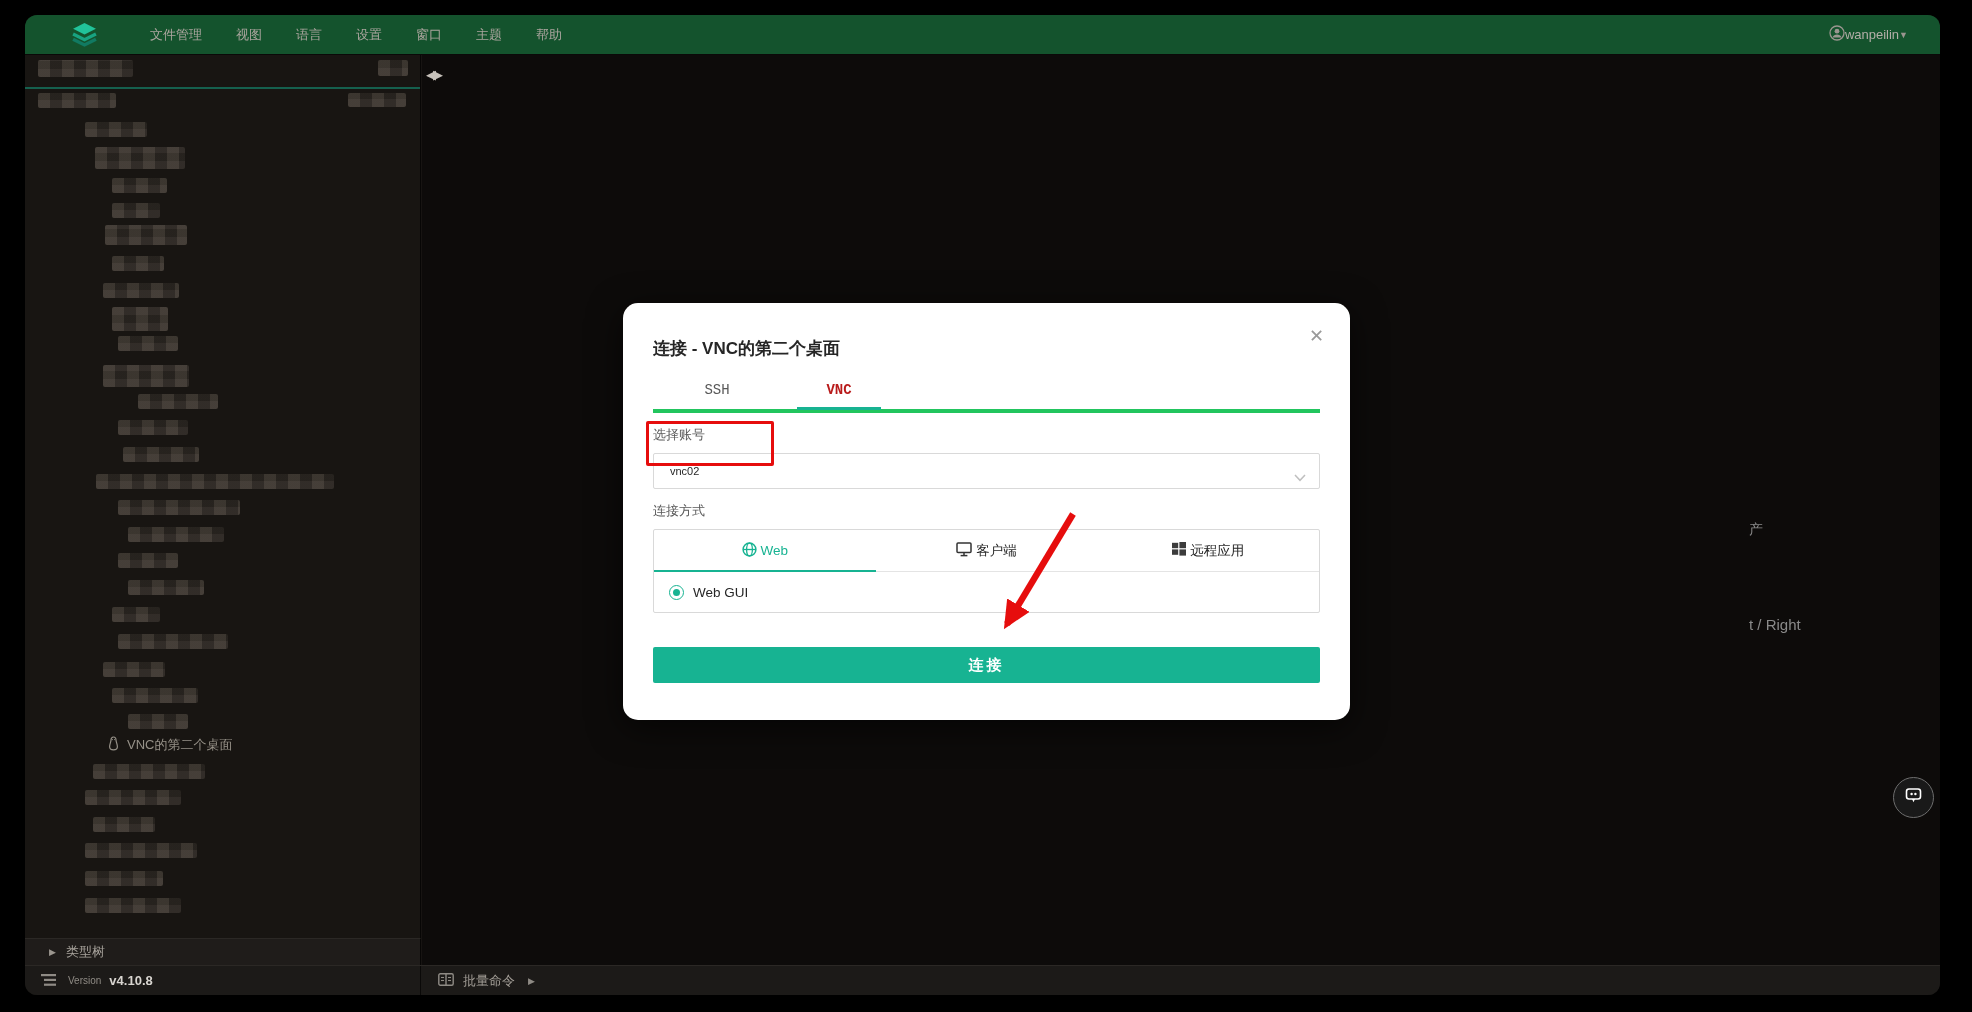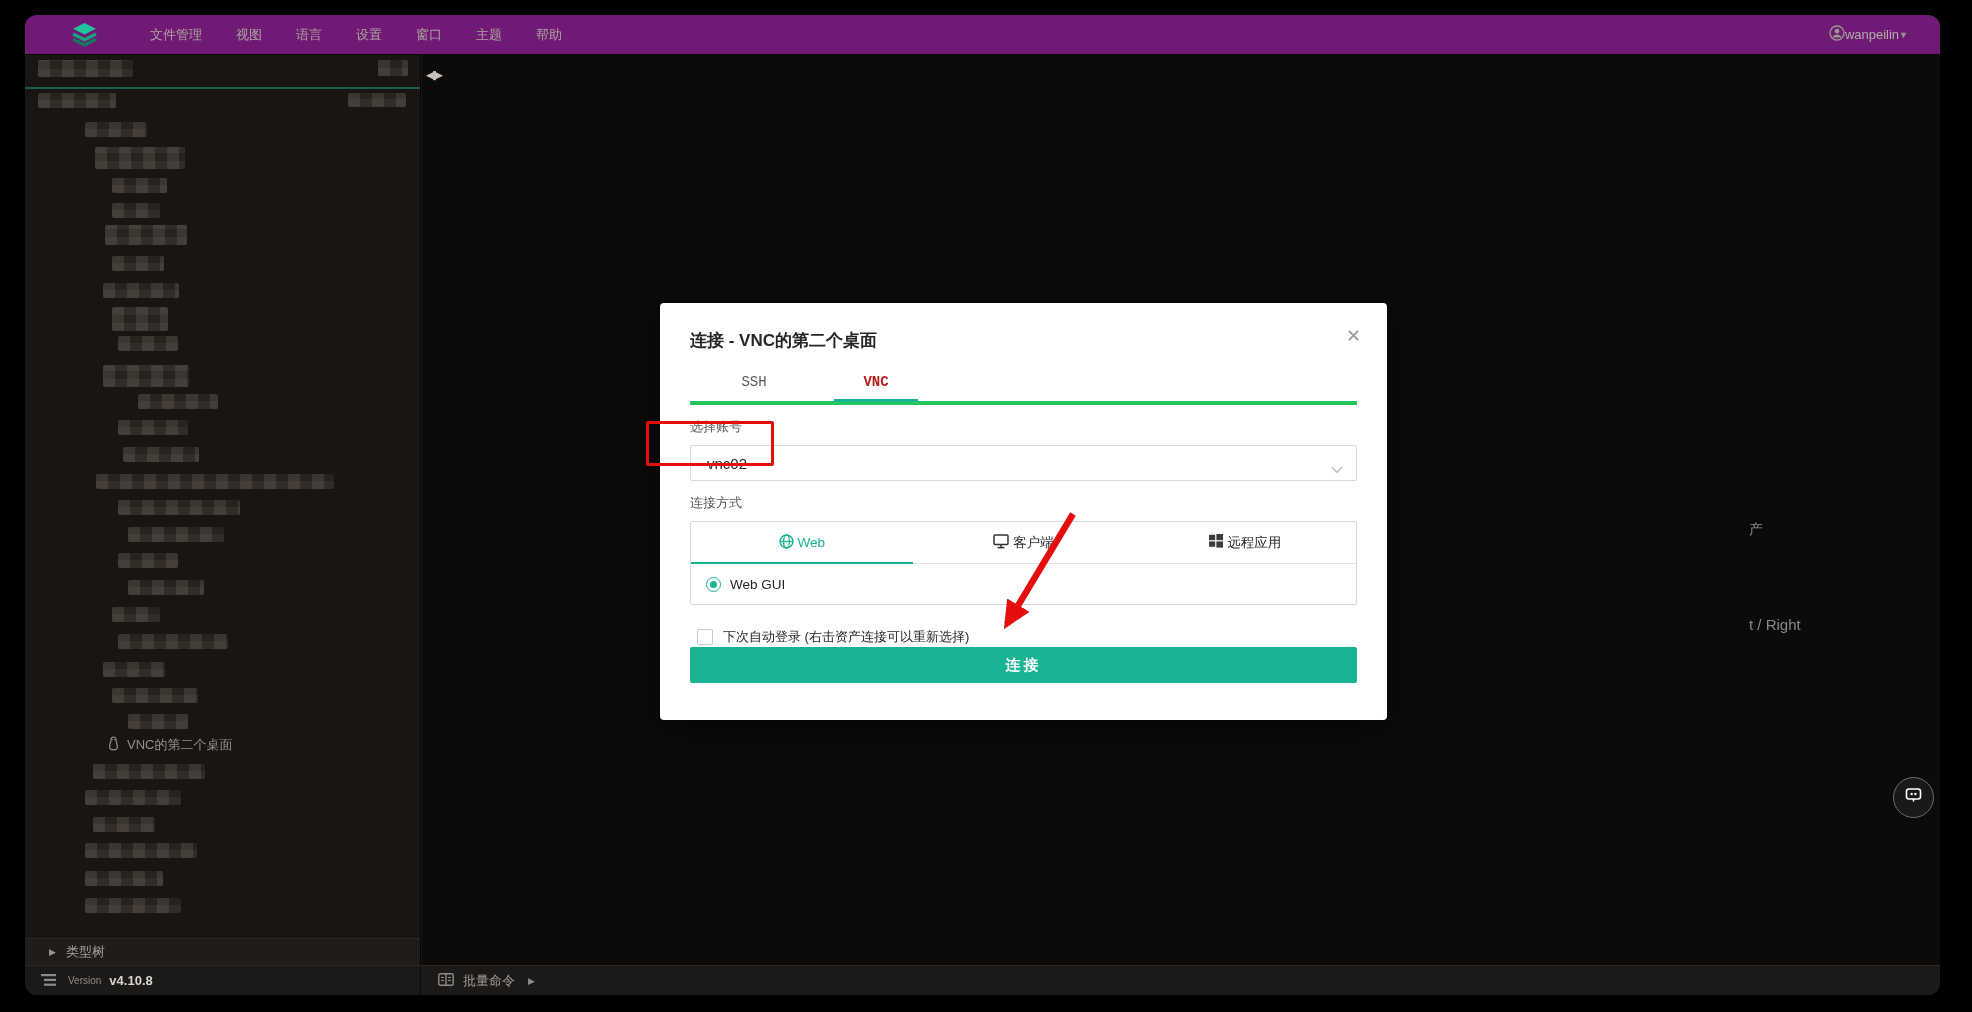--- a/index.html
+++ b/index.html
@@ -2,21 +2,21 @@
 <html><head>
 <meta charset="utf-8">
 <style>
   * { margin:0; padding:0; box-sizing:border-box; }
   html,body { width:1972px; height:1012px; background:#000; overflow:hidden;
     font-family:"Liberation Sans", sans-serif; }
   .app { position:absolute; left:25px; top:15px; width:1915px; height:980px;
     background:#171412; border-radius:12px; overflow:hidden; }
 
   
-  .topbar { position:absolute; top:0; left:0; right:0; height:40px; background:#701a75;
+  .topbar { position:absolute; top:0; left:0; right:0; height:40px; background:#14532d;
     border-bottom:1px solid #0a0908; display:flex; align-items:center; z-index:10; }
   .logo { width:30px; height:30px; margin-left:44px; display:flex; align-items:center; justify-content:center; }
   .menu { display:flex; align-items:center; margin-left:34px; }
   .menu-item { color:#aba59e; font-size:13px; padding:0 17px; height:40px; line-height:40px; cursor:default; }
   .user-area { margin-left:auto; display:flex; align-items:center; gap:0; padding-right:32px; }
   .user-name { color:#b3aea8; font-size:13px; }
   .user-caret { color:#9a958f; font-size:9px; }
 
   
   .sidebar { position:absolute; top:40px; left:0; width:396px; height:883px;
@@ -52,34 +52,34 @@
   
   .main { position:absolute; top:40px; left:397px; right:0; bottom:30px; background:#0d0b0a; }
   .panel-handle { position:absolute; left:4px; top:12px; color:#c7c2bb; font-size:13px;
     letter-spacing:-3px; cursor:pointer; }
   .bg-frag { position:absolute; z-index:2; }
   .frag-cn { left:1327px; top:466px; color:#8b8b8b; font-size:14px; }
   .frag-en { left:1327px; top:561px; color:#8a8a8a; font-size:15px; }
 
   
   .modal { position:absolute; left:598px; top:288px; width:727px; height:417px; background:#fff;
-    border-radius:4px; box-shadow:0 8px 34px rgba(0,0,0,.6); z-index:20; padding:4px 30px;margin-left:37px; }
+    border-radius:15px; box-shadow:0 8px 34px rgba(0,0,0,.6); z-index:20; padding:12px 30px; }
   .modal-title { padding-top:22px; font-size:17px; font-weight:600; color:#262626; }
   .modal-close { position:absolute; right:26px; top:24px; color:#9a9a9a; font-size:18px;
     cursor:pointer; line-height:1; }
   .conn-tabs { display:flex; margin-top:13px; padding-left:22px; border-bottom:4px solid #22c55e;font-family:Liberation Mono, monospace; }
   .conn-tab { width:84px; text-align:center; padding:9px 0 11px; font-size:14px; color:#595959;
     margin-right:38px; cursor:pointer; position:relative; }
   .conn-tab.active { color:#b91c1c; font-weight:600; }
   .conn-tab.active::after { content:""; position:absolute; left:0; right:0; bottom:-1px;
     height:3px; background:#17b392; }
   .field-label { margin-top:13px; font-size:13px; color:#595959; }
   .select-box { margin-top:9px; height:36px; border:1px solid #d9d9d9; border-radius:2px;
     position:relative; display:flex; align-items:center; padding-left:16px; cursor:pointer; background:#fff; }
-  .select-value { font-size:15px; color:#262626; }
+  .select-value { font-size:11px; color:#262626; }
   .select-chevron { position:absolute; right:13px; top:14px; }
   .method-box { margin-top:9px; border:1px solid #d9d9d9; border-radius:2px; }
   .method-tabs { display:flex; height:42px; border-bottom:1px solid #e4e4e4; position:relative; }
   .method-tab { flex:1; display:flex; align-items:center; justify-content:center; gap:4px;
     font-size:13.5px; color:#262626; cursor:pointer; }
   .method-tab.active { color:#17b392; }
   .method-underline { position:absolute; left:0; bottom:-1px; width:33.4%; height:2.5px; background:#17b392; }
   .radio-row { height:40px; display:flex; align-items:center; padding-left:15px; gap:9px; cursor:pointer; }
   .radio-outer { width:15px; height:15px; border-radius:50%; border:1.5px solid #17b392;
     display:flex; align-items:center; justify-content:center; background:#fff; }
@@ -281,24 +281,20 @@
         <div class="method-underline"></div>
       </div>
       <div class="radio-row">
         <span class="radio-outer">
             <span class="radio-inner"></span>
           </span>
         <span class="radio-label">Web GUI</span>
       </div>
     </div>
 
-    <div class="check-row">
-      <span class="checkbox"></span>
-      <span class="check-label">下次自动登录 (右击资产连接可以重新选择)</span>
-    </div>
 
     <button class="connect-btn">连接</button>
   </div>
 
   <div class="annot-rect"></div>
 
   <svg class="annot-arrow" width="1915" height="980">
     <defs>
       <marker id="ah" markerUnits="userSpaceOnUse" markerWidth="30" markerHeight="26" refX="22" refY="13" orient="auto">
         <path d="M0,0 L28,13 L0,26 Z" fill="#e60d0d"></path>

